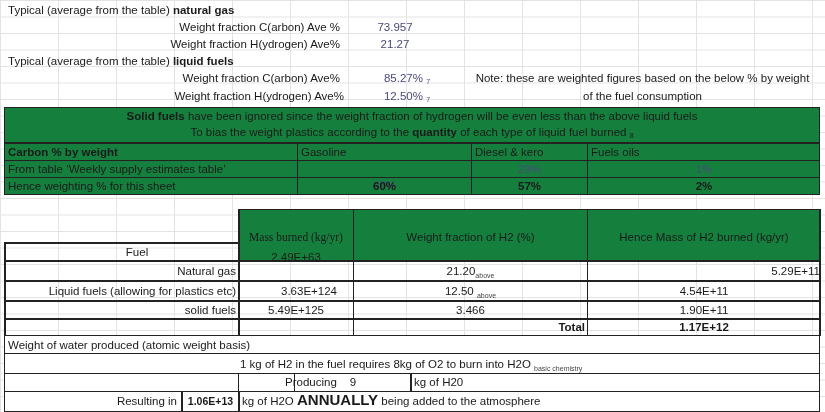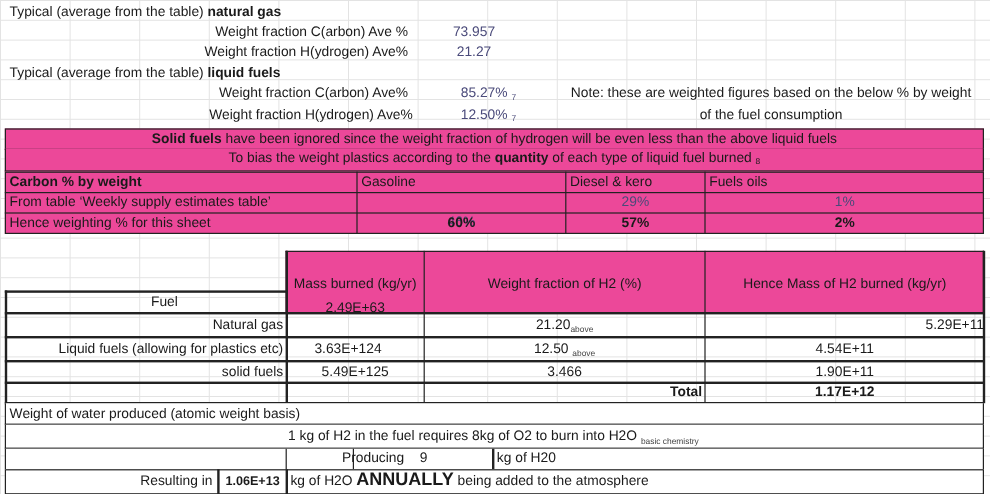--- a/index.html
+++ b/index.html
@@ -8,21 +8,21 @@
   .grid { position:absolute; left:0; top:0; width:825px; height:412px;
     background-image:
       linear-gradient(to right, #e3e3e3 1px, transparent 1px),
       linear-gradient(to bottom, #e3e3e3 1px, transparent 1px);
     background-size: 58px 100%, 100% 16.5px; }
   .c { position:absolute; box-sizing:border-box; white-space:nowrap; line-height:16px; }
   .r { text-align:right; }
   .m { text-align:center; }
   .blue { color:#4a4a7a; }
   .b { font-weight:bold; }
-  .bx { border:1px solid #222; background:#ec4899; }
+  .bx { border:1px solid #222; background:#15803d; }
   .sub { font-size:7px; vertical-align:-2px; }
   .sub2 { font-size:7px; vertical-align:-3px; color:#444; }
   .big { font-size:15px; font-weight:bold; }
 </style>
 </head>
 <body>
 
 <div class="grid"></div>
 
 <div class="c" style="left:8px;top:2px;">
@@ -71,21 +71,21 @@
 <div class="c m blue" style="left:588px;top:161px;width:232px;">1%</div>
 
 <div class="c" style="left:8px;top:178px;">Hence weighting % for this sheet</div>
 <div class="c m b" style="left:298px;top:178px;width:173px;">60%</div>
 <div class="c m b" style="left:472px;top:178px;width:115px;">57%</div>
 <div class="c m b" style="left:588px;top:178px;width:232px;">2%</div>
 
 <div class="c bx" style="left:238px;top:209px;width:582px;height:51px;border-width:1.5px;border-bottom:none;"></div>
 <div class="c" style="left:353px;top:209px;width:1px;height:127px;background:#222;"></div>
 <div class="c" style="left:587px;top:209px;width:1px;height:127px;background:#222;"></div>
-<div class="c m" style="left:239px;top:229px;width:114px;">Mass burned (kg/yr)</div>
+<div class="c m" style="left:239px;top:229px;width:114px;font-family:Liberation Serif, serif;">Mass burned (kg/yr)</div>
 <div class="c m" style="left:354px;top:229px;width:233px;">Weight fraction of H2 (%)</div>
 <div class="c m" style="left:588px;top:229px;width:232px;">Hence Mass of H2 burned (kg/yr)</div>
 
 <div class="c" style="left:4px;top:242px;width:235px;height:1.5px;background:#222;"></div>
 <div class="c" style="left:4px;top:242px;width:1.5px;height:94px;background:#222;"></div>
 <div class="c" style="left:238px;top:209px;width:1.5px;height:127px;background:#222;"></div>
 <div class="c" style="left:819px;top:209px;width:1.5px;height:127px;background:#222;"></div>
 <div class="c m" style="left:5px;top:244px;width:264px;">Fuel</div>
 
 <div class="c" style="left:4px;top:260px;width:816px;height:1.5px;background:#222;"></div>
@@ -95,21 +95,21 @@
 <div class="c" style="left:4px;top:335px;width:816px;height:1.5px;background:#222;"></div>
 
 <div class="c r" style="left:5px;top:263px;width:231px;">Natural gas</div>
 <div class="c m" style="left:239px;top:249px;width:114px;">2.49E+63</div>
 <div class="c m" style="left:354px;top:263px;width:233px;">
   <span>21.20</span><span class="sub2">above</span>
 </div>
 <div class="c m" style="left:588px;top:263px;width:232px;text-align:right;">5.29E+11</div>
 
 <div class="c r" style="left:5px;top:283px;width:231px;">Liquid fuels (allowing for plastics etc)</div>
-<div class="c m" style="left:233px;top:283px;width:114px;">3.63E+124</div>
+<div class="c m" style="left:252px;top:283px;width:114px;">3.63E+124</div>
 <div class="c m" style="left:354px;top:283px;width:233px;">
   <span>12.50 </span><span class="sub2">above</span>
 </div>
 <div class="c m" style="left:588px;top:283px;width:232px;">4.54E+11</div>
 
 <div class="c r" style="left:5px;top:302px;width:231px;">solid fuels</div>
 <div class="c m" style="left:239px;top:302px;width:114px;">5.49E+125</div>
 <div class="c m" style="left:354px;top:302px;width:233px;">3.466</div>
 <div class="c m" style="left:588px;top:302px;width:232px;">1.90E+11</div>
 

